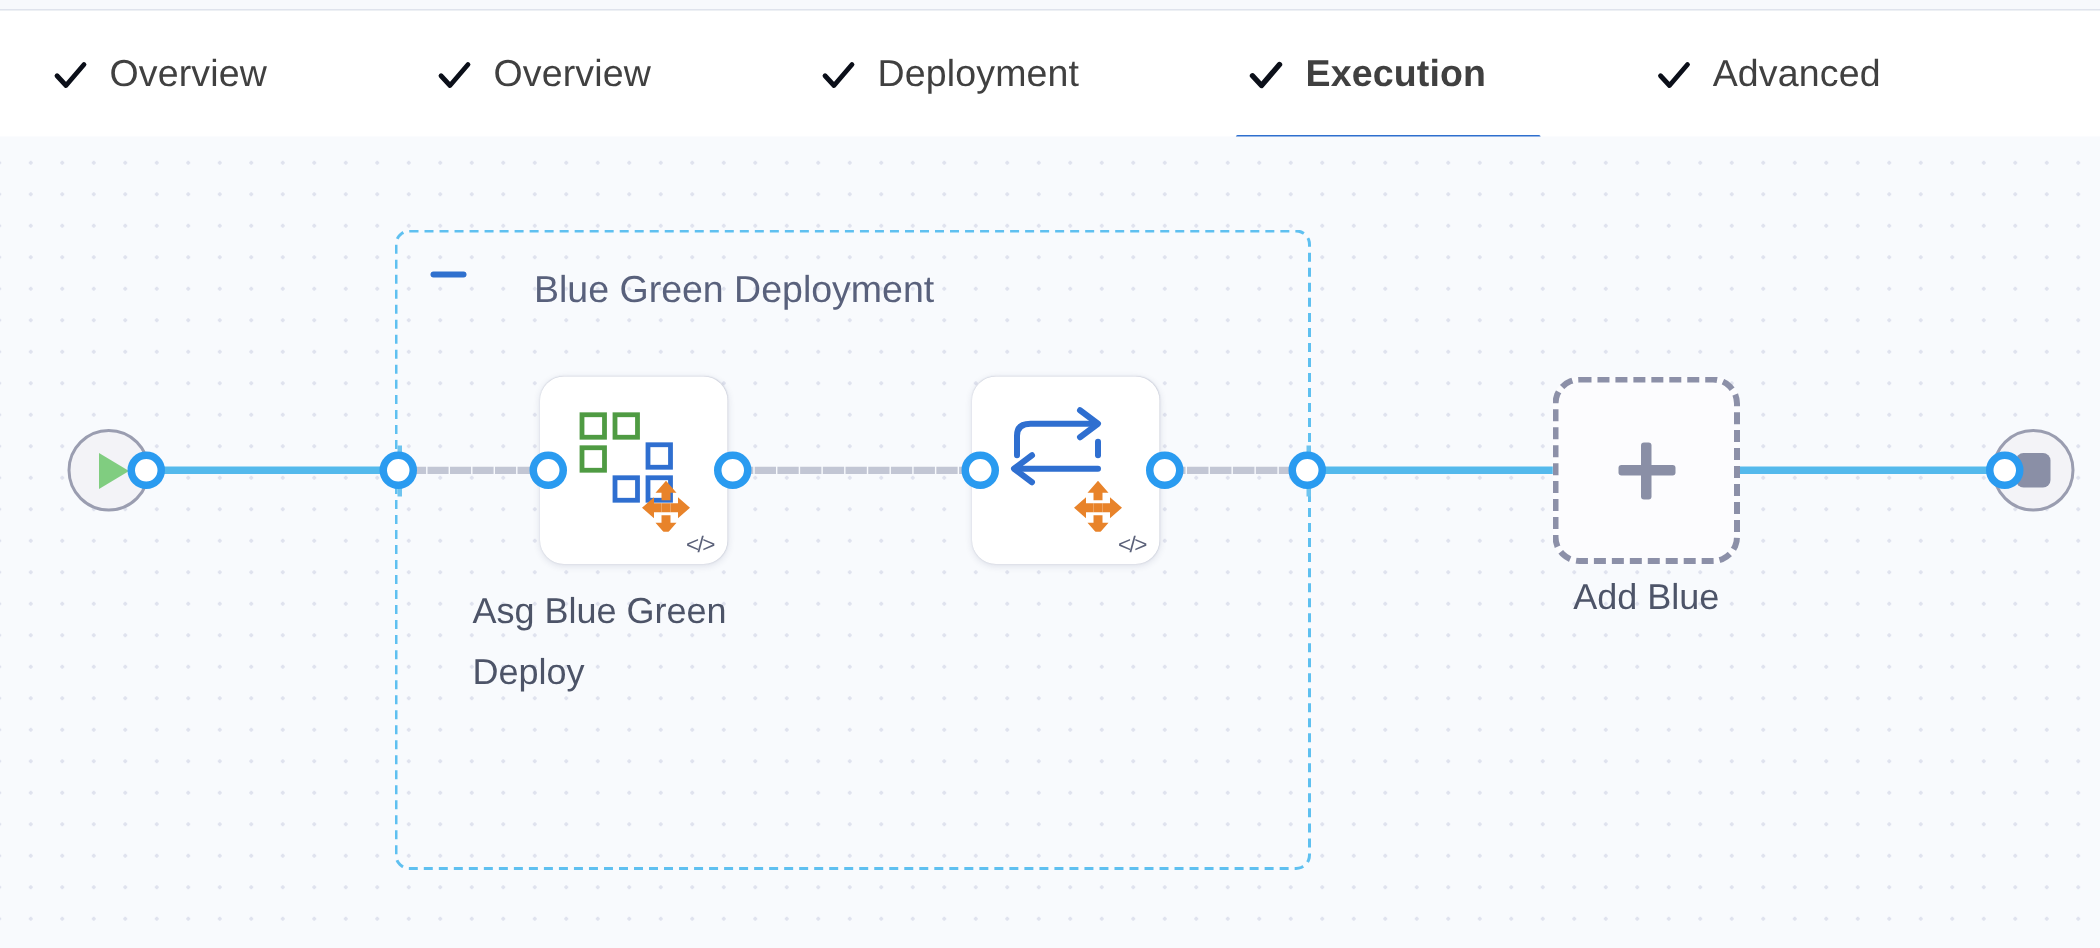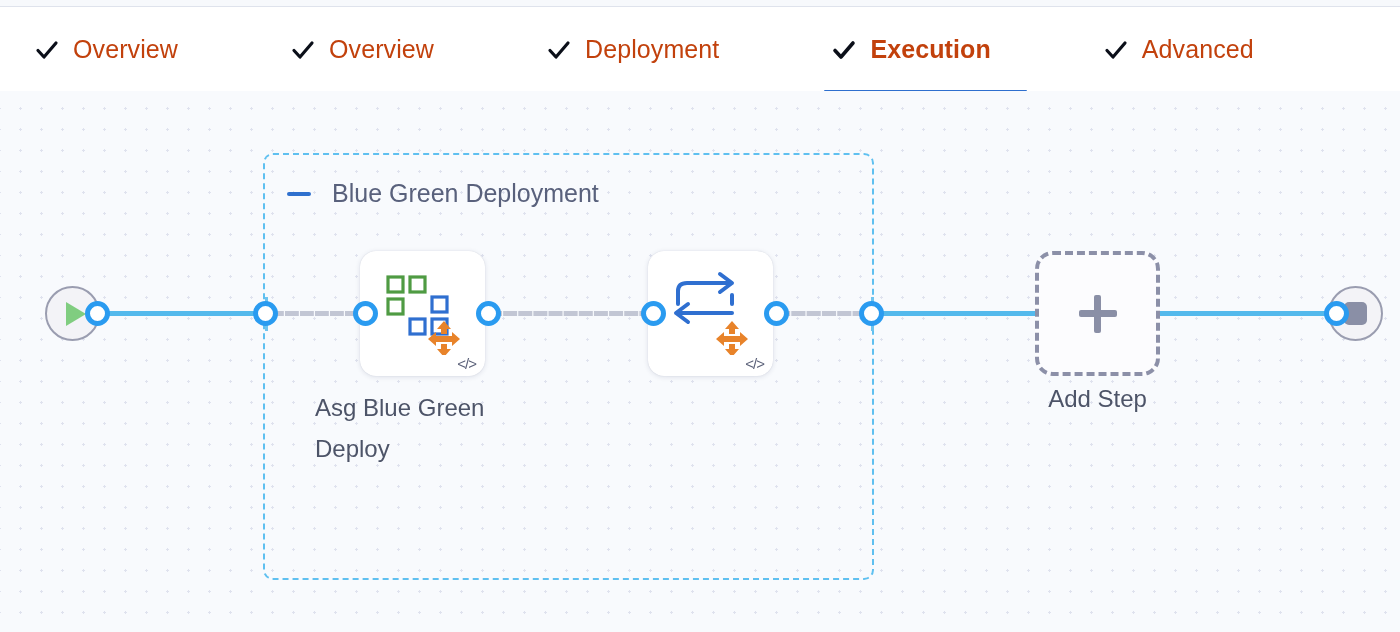--- a/index.html
+++ b/index.html
@@ -57,21 +57,21 @@
     display: inline-block;
     width: 26px;
     height: 26px;
     margin-right: 13px;
     flex: 0 0 auto;
   }
   .tab .check svg { display: block; }
 
   .tab .tab-label {
     font-size: 25px;
-    color: #c2410c;
+    color: #404040;
     letter-spacing: 0.1px;
     line-height: 1;
   }
 
   .tab.active .tab-label { font-weight: bold; }
 
   .tab.active .tab-underline {
     position: absolute;
     left: -7px;
     right: -2px;
@@ -103,22 +103,22 @@
     height: 427px;
     border: 2px dashed #5fc0f0;
     border-radius: 10px;
   }
 
   .group-header {
     position: absolute;
     left: 22px;
     top: 26px;
     display: flex;
-    align-items: center;
     cursor: pointer;
+    gap: 24px;
   }
   .group-collapse-icon {
     width: 24px;
     height: 4px;
     background: #2f70ce;
     border-radius: 2px;
     margin-right: 21px;
     flex: 0 0 auto;
   }
   .group-title {
@@ -431,17 +431,17 @@
           </svg>
         </span>
         <span class="code-badge">&lt;/&gt;</span>
       </div>
     </div>
 
     <div class="add-step">
       <div class="add-step-box">
         <span class="plus-icon"></span>
       </div>
-      <div class="add-step-label">Add Step</div>
+      <div class="add-step-label">Add Blue</div>
     </div>
 
   </div>
 </div>
 
 </body></html>

